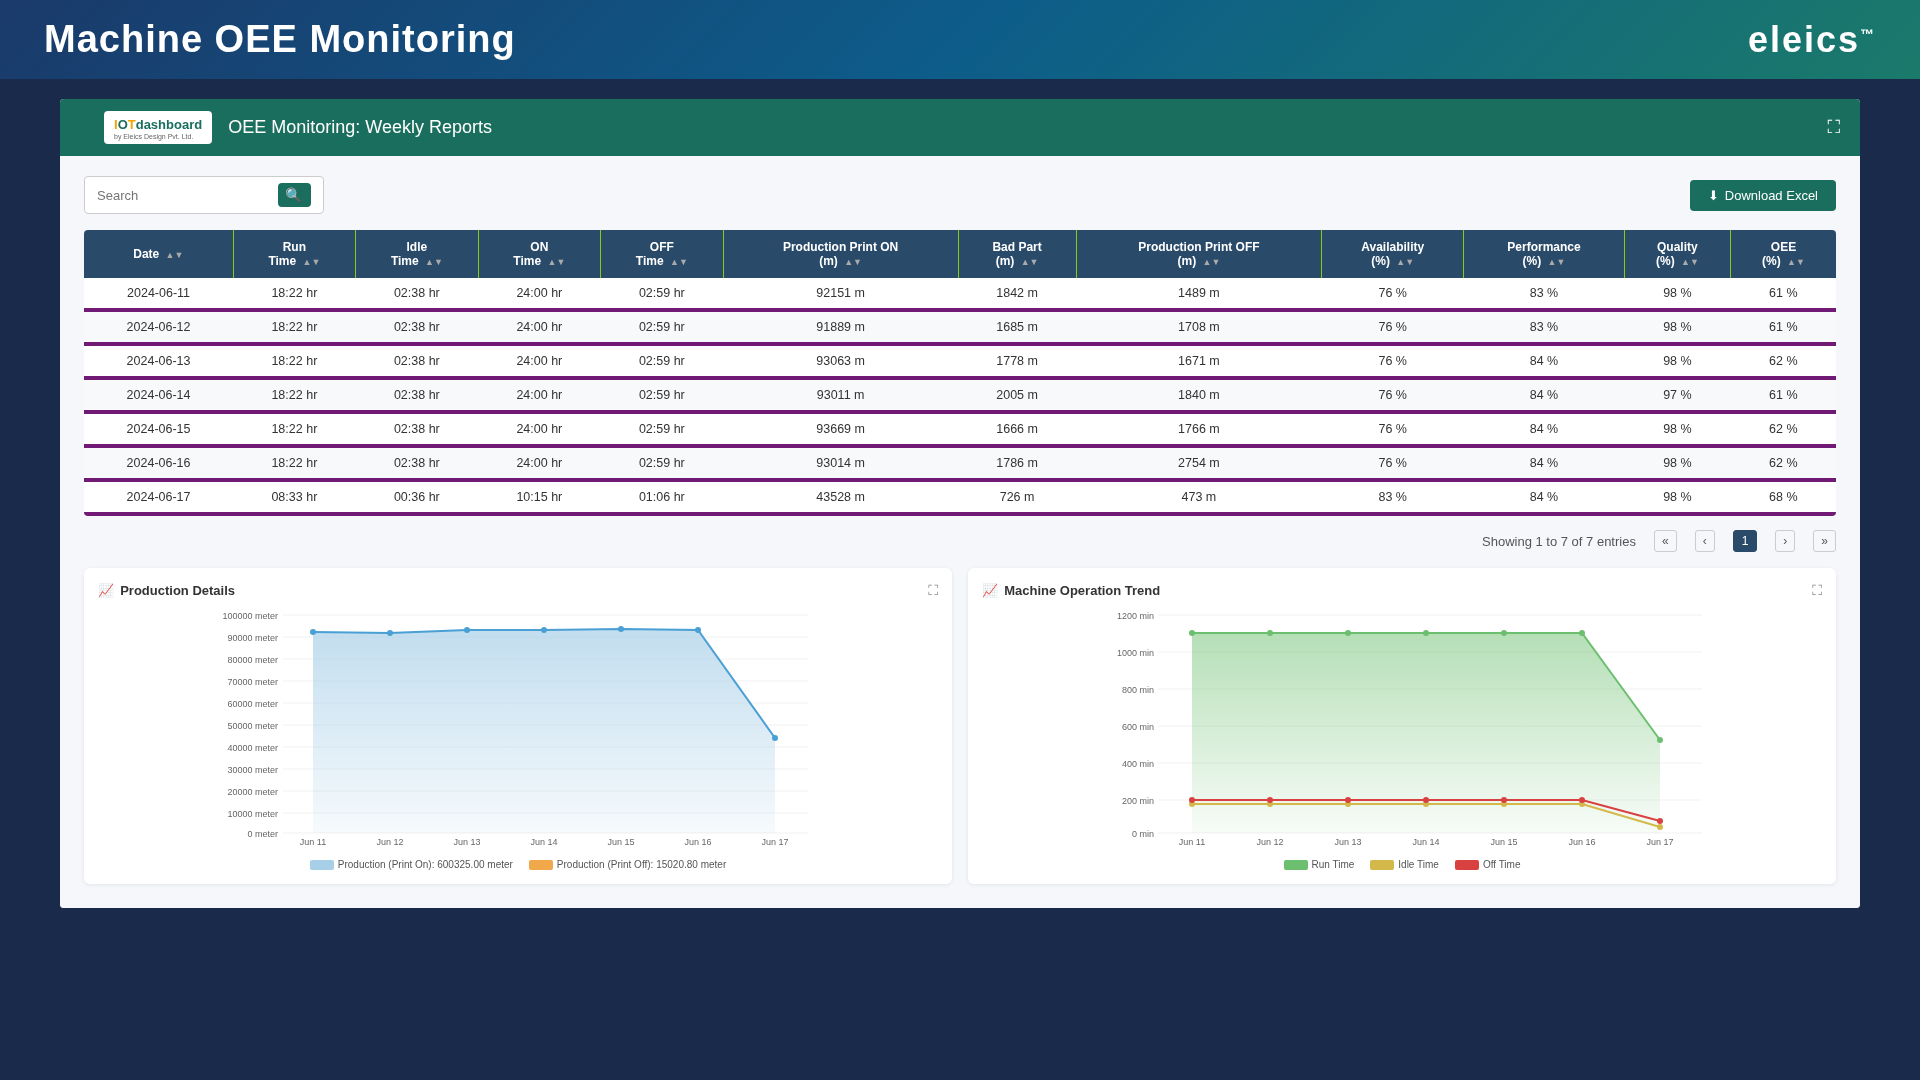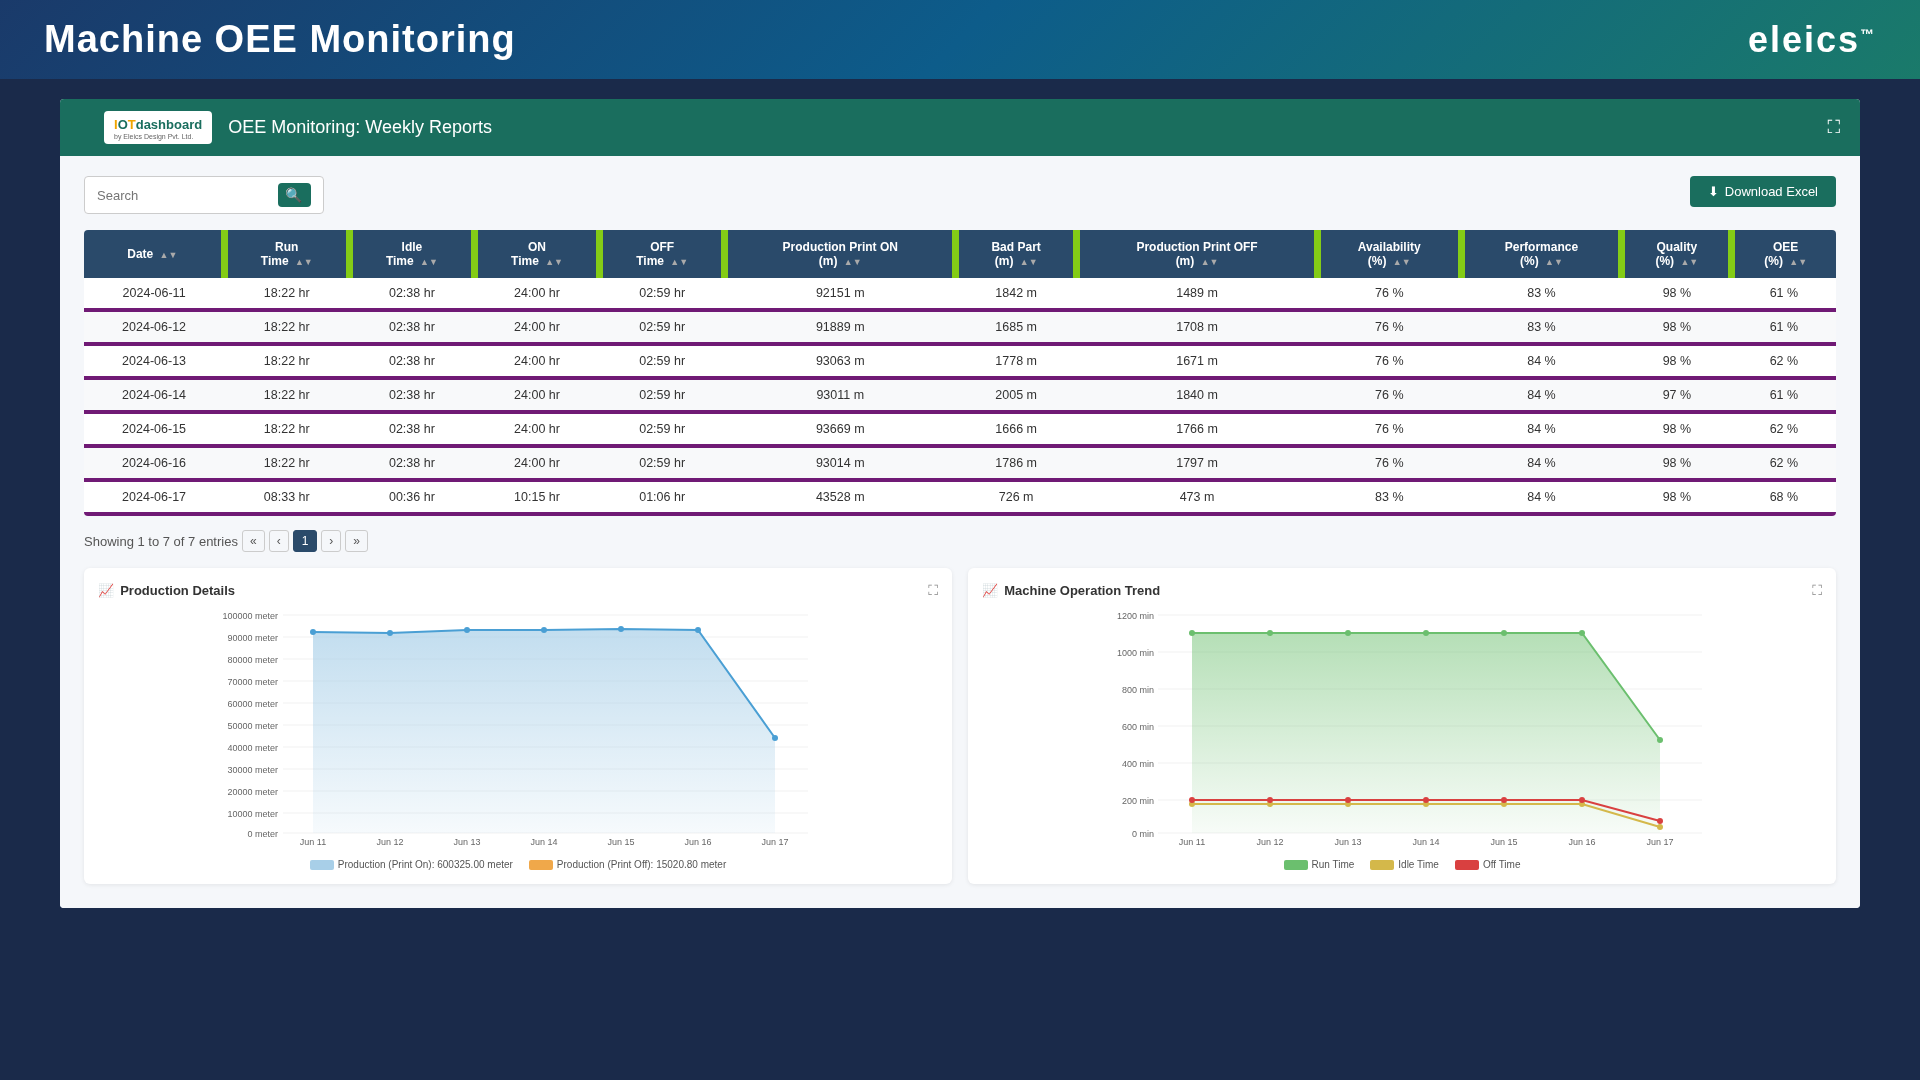--- a/index.html
+++ b/index.html
@@ -78,21 +78,21 @@
     
     .content-area {
       background: #f5f7fa;
       padding: 20px 24px 24px;
     }
 
     
     .toolbar {
       display: flex;
       justify-content: space-between;
-      align-items: flex-start;
+      align-items: center;
       margin-bottom: 16px;
     }
     .search-box {
       display: flex;
       align-items: center;
       background: white;
       border: 1px solid #ccc;
       border-radius: 4px;
       padding: 6px 12px;
       width: 240px;
@@ -138,43 +138,43 @@
     }
     .data-table thead tr {
       background: #2a4a6a;
       color: white;
     }
     .data-table thead th {
       padding: 10px 8px;
       text-align: center;
       font-weight: 600;
       font-size: 12px;
-      border-right: 7px solid #84cc16;
+      border-right: 1px solid #84cc16;
       white-space: nowrap;
     }
     .data-table thead th:last-child { border-right: none; }
     .data-table tbody tr {
       border-bottom: 4px solid #701a75;
     }
     .data-table tbody tr:nth-child(even) { background: #f8f9fa; }
     .data-table tbody td {
       padding: 8px 10px;
       text-align: center;
       color: #333;
       font-size: 12.5px;
     }
     .sort-arrows { display: inline-block; font-size: 9px; margin-left: 3px; color: #aaa; }
 
     
     .pagination-bar {
       display: flex;
-      justify-content: flex-start;
+      justify-content: flex-end;
       align-items: center;
       margin: 14px 0 8px;
-      gap: 4px;
+      gap: 18px;
       font-size: 13px;
       color: #555;
     }
     .page-btn {
       background: none;
       border: 1px solid #ccc;
       border-radius: 3px;
       padding: 3px 8px;
       cursor: pointer;
       font-size: 12px;
@@ -377,21 +377,21 @@
             <td>62 %</td>
           </tr>
           <tr>
             <td>2024-06-16</td>
             <td>18:22 hr</td>
             <td>02:38 hr</td>
             <td>24:00 hr</td>
             <td>02:59 hr</td>
             <td>93014 m</td>
             <td>1786 m</td>
-            <td>1797 m</td>
+            <td>2754 m</td>
             <td>76 %</td>
             <td>84 %</td>
             <td>98 %</td>
             <td>62 %</td>
           </tr>
           <tr>
             <td>2024-06-17</td>
             <td>08:33 hr</td>
             <td>00:36 hr</td>
             <td>10:15 hr</td>

